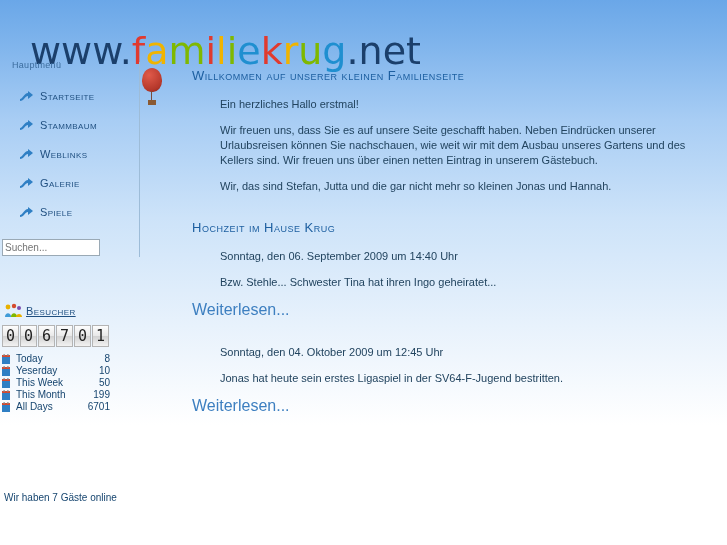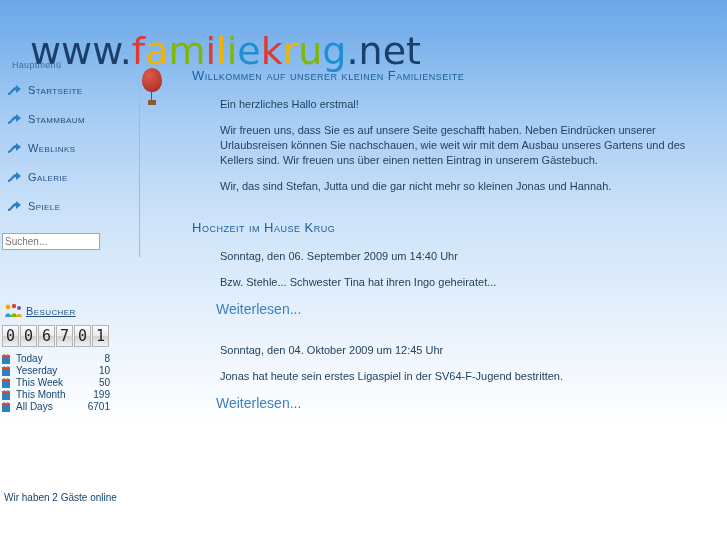--- a/index.html
+++ b/index.html
@@ -102,21 +102,21 @@
     color: #3c6d9e;
     padding-left: 12px;
     margin: 0 0 6px 0;
     font-weight: normal;
     letter-spacing: .3px;
   }
 
   
   #mainmenu {
     list-style: none;
-    margin: 0;
+    margin: 12px;
     padding: 0;
   }
   #mainmenu li {
     height: 29px;
     line-height: 29px;
     padding-left: 28px;
     position: relative;
   }
   #mainmenu li .bullet {
     position: absolute;
@@ -241,24 +241,23 @@
   }
   .article p {
     margin: 0 0 11px 0;
     font-size: 11px;
     line-height: 15px;
     color: #22445f;
     padding-left: 28px;
   }
   .article p:last-child { margin-bottom: 0; }
   .readmore {
-    font-size: 14px;
+    font-size: 16px;
     color: #3d7fc0;
     text-decoration: none;
-    margin-left: 24px;
   }
 </style>
 </head>
 <body>
 
 <div id="header">
   <div id="logo"><span style="color: rgb(27, 63, 107);">www.</span><span style="color: rgb(224, 58, 47);">f</span><span style="color: rgb(240, 180, 0);">a</span><span style="color: rgb(127, 184, 0);">m</span><span style="color: rgb(224, 58, 47);">i</span><span style="color: rgb(240, 180, 0);">l</span><span style="color: rgb(127, 184, 0);">i</span><span style="color: rgb(31, 143, 208);">e</span><span style="color: rgb(224, 58, 47);">k</span><span style="color: rgb(240, 180, 0);">r</span><span style="color: rgb(127, 184, 0);">u</span><span style="color: rgb(31, 143, 208);">g</span><span style="color: rgb(27, 63, 107);">.net</span></div>
   <div id="balloon">
     <div class="envelope"></div>
     <div class="lines"></div>
@@ -400,21 +399,21 @@
               <rect x="1.5" y="0" width="1.2" height="2" fill="#888"></rect>
               <rect x="5.3" y="0" width="1.2" height="2" fill="#888"></rect>
             </svg>
         </span>
         <span>All Days</span>
         <span class="val">6701</span>
       </div>
     </div>
   </div>
 
-  <div id="whosonline">Wir haben 2 Gäste online</div>
+  <div id="whosonline">Wir haben 7 Gäste online</div>
 </div>
 
 <div id="content">
 
   <div class="article">
     <h2>Willkommen auf unserer kleinen Familienseite</h2>
     <p>Ein herzliches Hallo erstmal!</p>
     <p>Wir freuen uns, dass Sie es auf unsere Seite geschafft haben. Neben Eindrücken unserer Urlaubsreisen können Sie nachschauen, wie weit wir mit dem Ausbau unseres Gartens und des Kellers sind. Wir freuen uns über einen netten Eintrag in unserem Gästebuch.</p>
     <p>Wir, das sind Stefan, Jutta und die gar nicht mehr so kleinen Jonas und Hannah.</p>
   </div>

